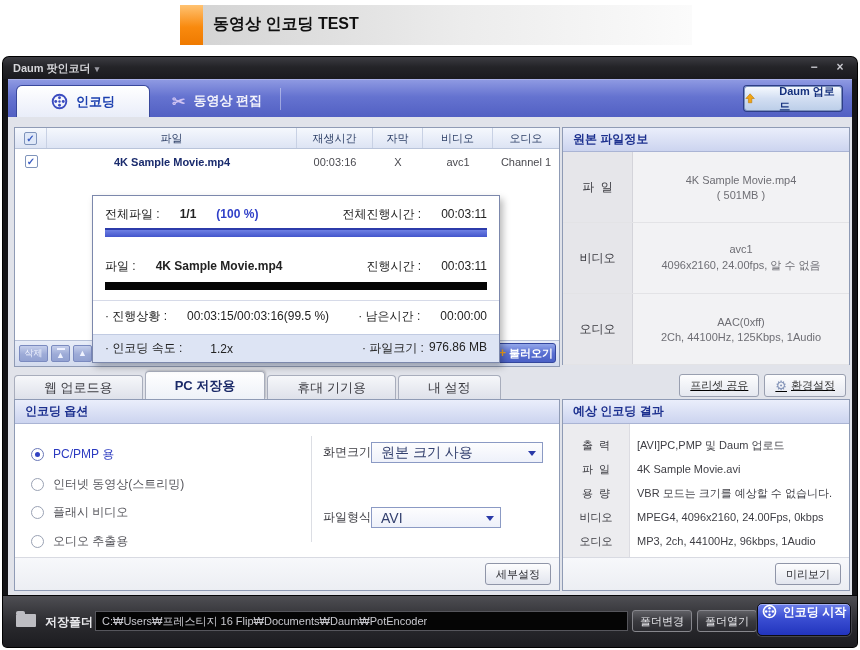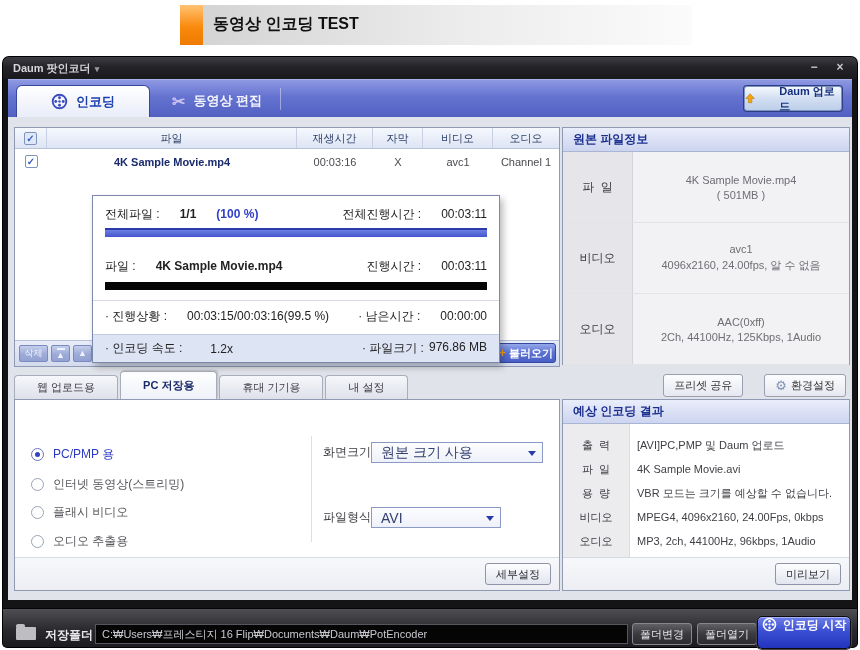--- a/index.html
+++ b/index.html
@@ -99,26 +99,26 @@
 
   .src-panel { left:554px; top:10px; width:288px; height:238px; background:#f1f1f3; }
   .src-row { display:flex; height:71px; border-bottom:1px solid #e3e3e6; }
   .src-label { width:70px; background:#e6e6ea; border-right:1px solid #d4d4da;
     display:flex; align-items:center; justify-content:center; font-size:12px; color:#38383e; white-space:pre; }
   .src-value { flex:1; display:flex; flex-direction:column; align-items:center; justify-content:center;
     gap:3px; font-size:11px; color:#6e6e74; background:#f2f2f4; text-align:center; }
 
   
   .preset-tabs { position:absolute; left:6px; top:254px; height:28px; display:flex; align-items:flex-end; gap:2px; }
-  .preset-tab { height:24px; padding:0 22px; display:flex; align-items:center;
+  .preset-tab { height:24px; padding:0 29px; display:flex; align-items:center;
     background:linear-gradient(#f6f7fa,#dee1ea); border:1px solid #a8adbc; border-bottom:none;
-    border-radius:4px 4px 0 0; font-size:11px; color:#3c3c42; }
+    border-radius:4px 4px 0 0; font-size:13px; color:#3c3c42; }
   .preset-tab.active { height:28px; background:linear-gradient(#ffffff,#eef1f8); font-weight:bold;
     color:#1b2a68; box-shadow:1px -1px 2px rgba(0,0,0,.18); }
-  .preset-actions { position:absolute; right:6px; top:257px; display:flex; gap:21px; }
+  .preset-actions { position:absolute; right:6px; top:257px; display:flex; gap:5px;text-decoration:underline; }
   .chip-btn { height:23px; padding:0 10px; display:flex; align-items:center; gap:4px;
     background:linear-gradient(#fdfdfe,#e5e8f0); border:1px solid #999fb0; border-radius:3px;
     font-size:11px; color:#333; }
   .gear-glyph { color:#8494b8; font-size:13px; }
 
   
   .enc-panel { left:6px; top:282px; width:546px; height:192px; }
   .radio-row { position:absolute; left:16px; display:flex; align-items:center; gap:9px; font-size:12px; color:#56565c; }
   .rr1{ top:46px; } .rr2{ top:76px; } .rr3{ top:104px; } .rr4{ top:133px; }
   .radio { width:13px; height:13px; border:1px solid #9aa2b4; border-radius:50%; background:#fff; position:relative; }
@@ -144,21 +144,21 @@
   
   .res-panel { left:554px; top:282px; width:288px; height:192px; }
   .res-body { position:relative; height:134px; padding-top:9px; }
   .res-body::before { content:""; position:absolute; left:0; top:0; bottom:0; width:66px;
     background:#ececef; border-right:1px solid #dcdce2; }
   .res-row { position:relative; display:flex; height:24px; align-items:center; font-size:11px; }
   .res-label { width:66px; text-align:center; color:#3a3a40; white-space:pre; }
   .res-value { padding-left:8px; color:#3e3e44; }
 
   
-  .bottombar { position:absolute; left:0; right:0; bottom:0; height:39px;
+  .bottombar { position:absolute; left:0; right:0; bottom:0; height:52px;
     background:linear-gradient(#4e4e53,#2a2a2e 55%,#1c1c20); border-top:1px solid #060608;
     border-radius:0 0 4px 4px;text-decoration:underline; }
   .folder-icon { position:absolute; left:13px; top:18px; width:20px; height:13px;
     background:#bdbdc2; border-radius:1px; }
   .folder-icon::before { content:""; position:absolute; left:0; top:-3px; width:9px; height:3px;
     background:#bdbdc2; border-radius:2px 2px 0 0; }
   .save-label { position:absolute; left:42px; top:18px; font-size:12px; font-weight:bold; color:#e9e9ec; }
   .path-box { position:absolute; left:92px; top:15px; width:533px; height:20px;
     background:#050505; border:1px solid #56565c; color:#c9c9cf; font-size:11px;
     line-height:18px; padding:0 6px; white-space:nowrap; overflow:hidden; }
@@ -337,20 +337,21 @@
       <div class="chip-btn">
         <span>프리셋 공유</span>
       </div>
       <div class="chip-btn">
         <span class="gear-glyph">⚙</span>
         <span>환경설정</span>
       </div>
     </div>
 
     <div class="panel enc-panel">
+      <div class="panel-header">인코딩 옵션</div>
       <div class="radio-row rr1">
         <span class="radio checked"></span>
         <span class="radio-label sel">PC/PMP 용</span>
       </div>
       <div class="radio-row rr2">
         <span class="radio"></span>
         <span class="radio-label">인터넷 동영상(스트리밍)</span>
       </div>
       <div class="radio-row rr3">
         <span class="radio"></span>

